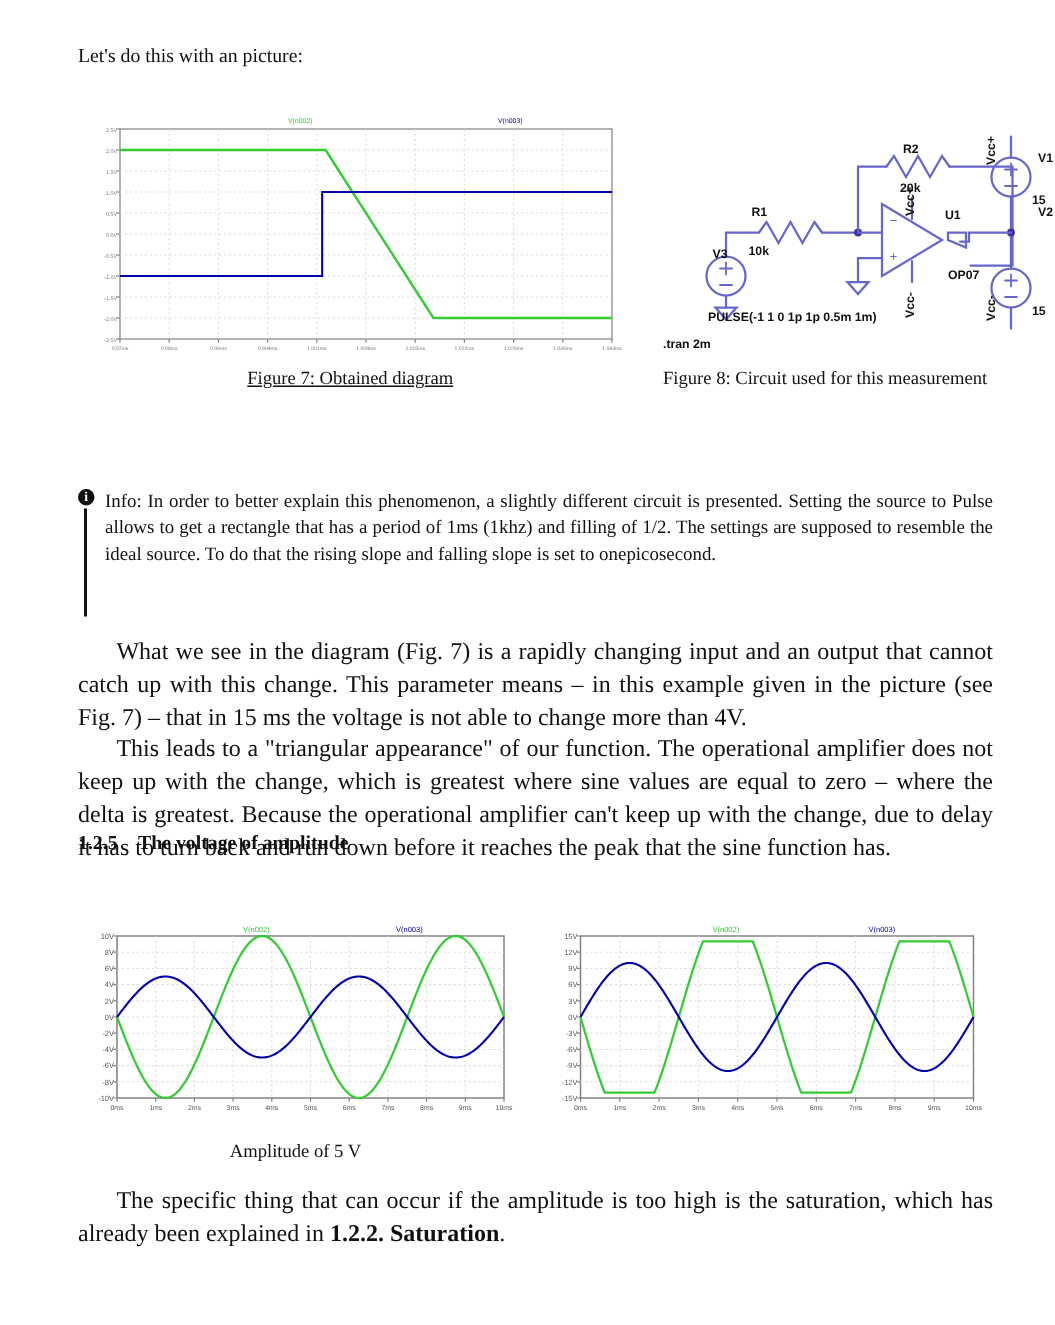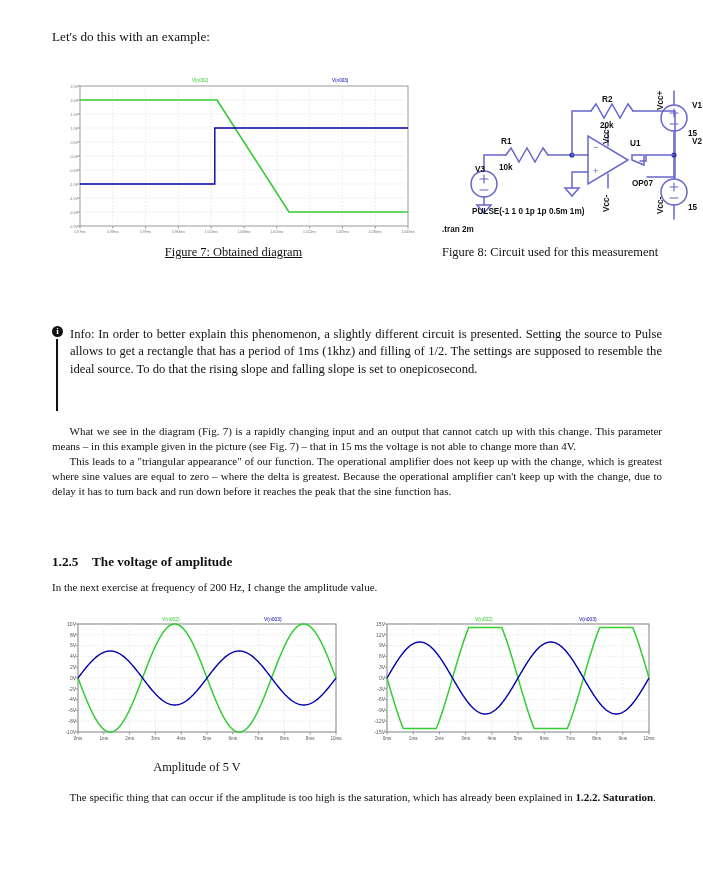--- a/index.html
+++ b/index.html
@@ -13,21 +13,21 @@
     overflow:hidden;
   }
   .page { position:absolute; left:0; top:0; width:703px; height:883px; }
 
   
   .intro {
     position:absolute; left:52px; top:28px; width:610px;
     font-size:13.2px; line-height:1.35;
   }
   .para {
-    font-size:11px; line-height:1.36; text-align:justify;
+    font-size:16px; line-height:1.36; text-align:justify;
     text-indent:1.6em; margin:0;
   }
   .para.noindent { text-indent:0; }
 
   
   .fig-row1 { position:absolute; left:52px; top:72px; width:610px; height:210px; }
 
   .chart1-wrap { position:absolute; left:0px; top:0px; width:363px; height:166px; }
 
   .ltsvg { display:block; }
@@ -80,21 +80,21 @@
   .cap-amp-r { left:305px; width:300px; }
 
   .body2 { position:absolute; left:52px; top:790px; width:610px; }
   .body2 b { font-weight:bold;margin-top:20px; }
 </style>
 </head>
 <body>
 
 <div class="page">
 
-  <div class="intro">Let's do this with an example:</div>
+  <div class="intro">Let's do this with an picture:</div>
 
   <div class="fig-row1">
 
     <div class="chart1-wrap">
       <svg class="ltsvg" width="363" height="166" viewBox="0 0 363 166">
         <rect x="0" y="0" width="363" height="166" fill="#ffffff"></rect>
 
         <rect id="f7frame" x="28" y="14" width="328" height="140" fill="#ffffff" stroke="#999999" stroke-width="1"></rect>
         <g id="f7grid" stroke="#dcdcdc" stroke-width="0.7" stroke-dasharray="1.5,1.8">
             <line x1="28" y1="28" x2="356" y2="28"></line>
@@ -256,23 +256,20 @@
   </div>
 
   <div class="body1">
     <p class="para">What we see in the diagram (Fig. 7) is a rapidly changing input and an output that cannot catch up with this change. This parameter means – in this example given in the picture (see Fig. 7) – that in 15 ms the voltage is not able to change more than 4V.</p>
     <p class="para">This leads to a "triangular appearance" of our function. The operational amplifier does not keep up with the change, which is greatest where sine values are equal to zero – where the delta is greatest. Because the operational amplifier can't keep up with the change, due to delay it has to turn back and run down before it reaches the peak that the sine function has.</p>
   </div>
 
   <div class="sec-head">
     <span class="num">1.2.5</span><span>The voltage of amplitude</span>
   </div>
-  <div class="after-head">
-    <p class="para noindent">In the next exercise at frequency of 200 Hz, I change the amplitude value.</p>
-  </div>
 
   <div class="fig-row2">
 
     <div class="chart2-wrap">
       <svg class="ltsvg" width="290" height="135" viewBox="0 0 290 135">
         <rect x="0" y="0" width="290" height="135" fill="#ffffff"></rect>
         <rect id="a5frame" x="26" y="12" width="258" height="108" fill="#ffffff" stroke="#808080" stroke-width="1"></rect>
         <g id="a5grid" stroke="#dcdcdc" stroke-width="0.7" stroke-dasharray="1.5,1.8">
             <line x1="26" y1="22.8" x2="284" y2="22.8"></line>
             <line x1="26" y1="33.6" x2="284" y2="33.6"></line>

